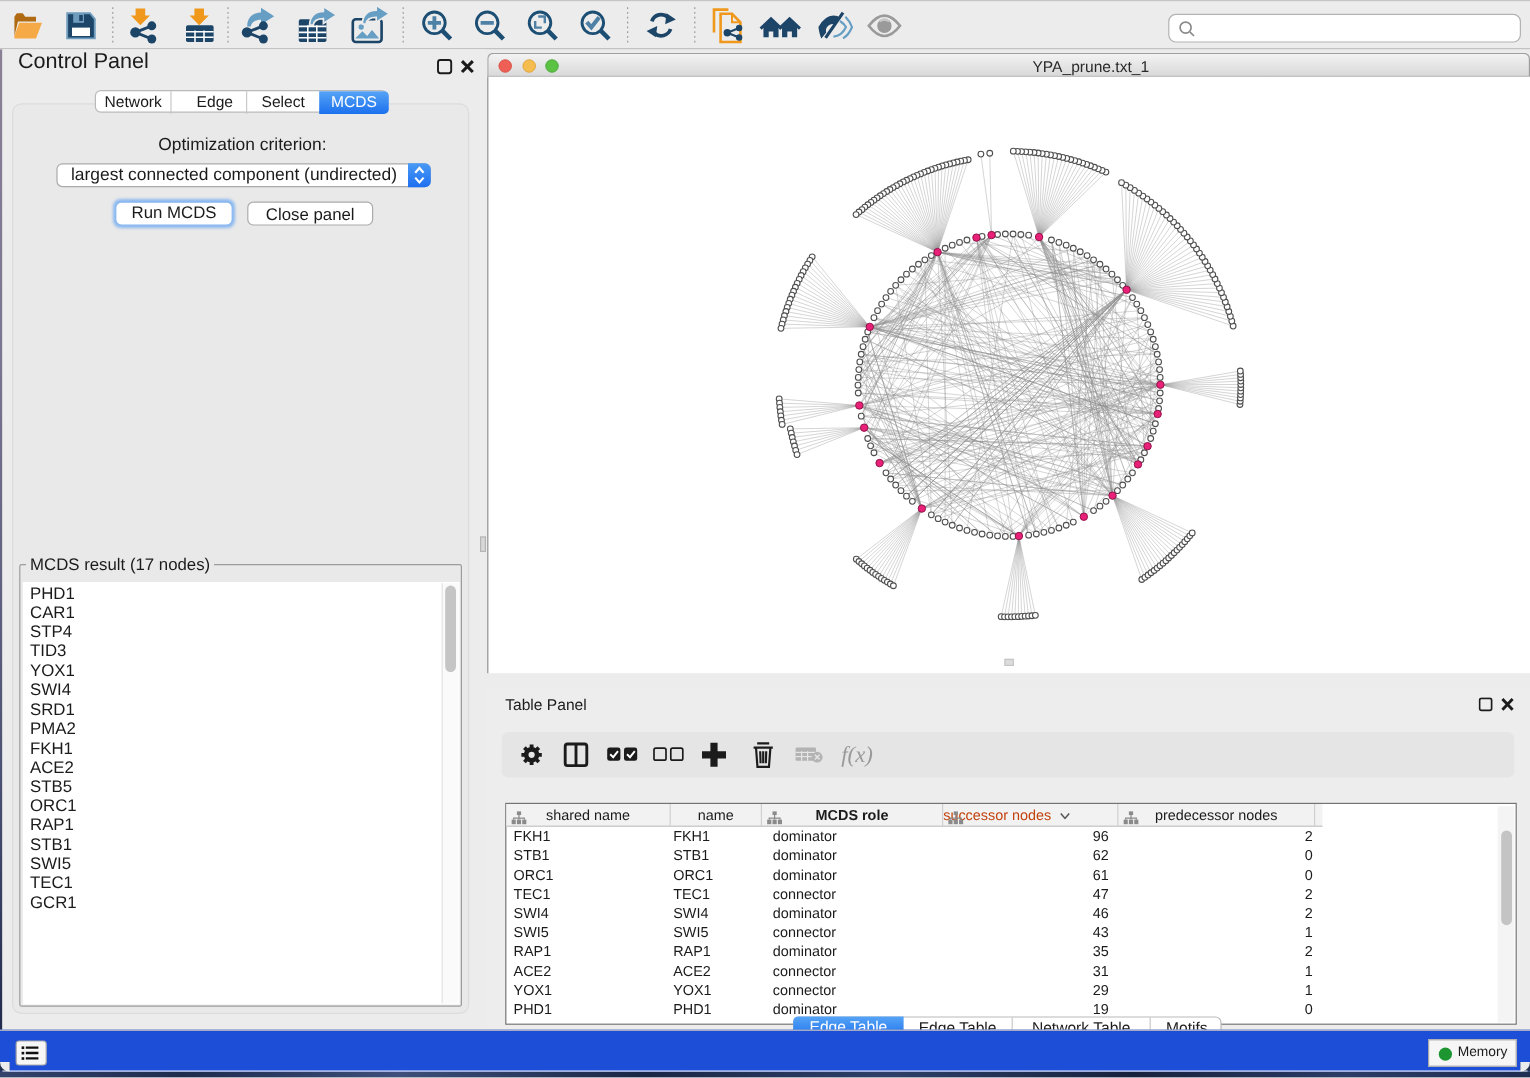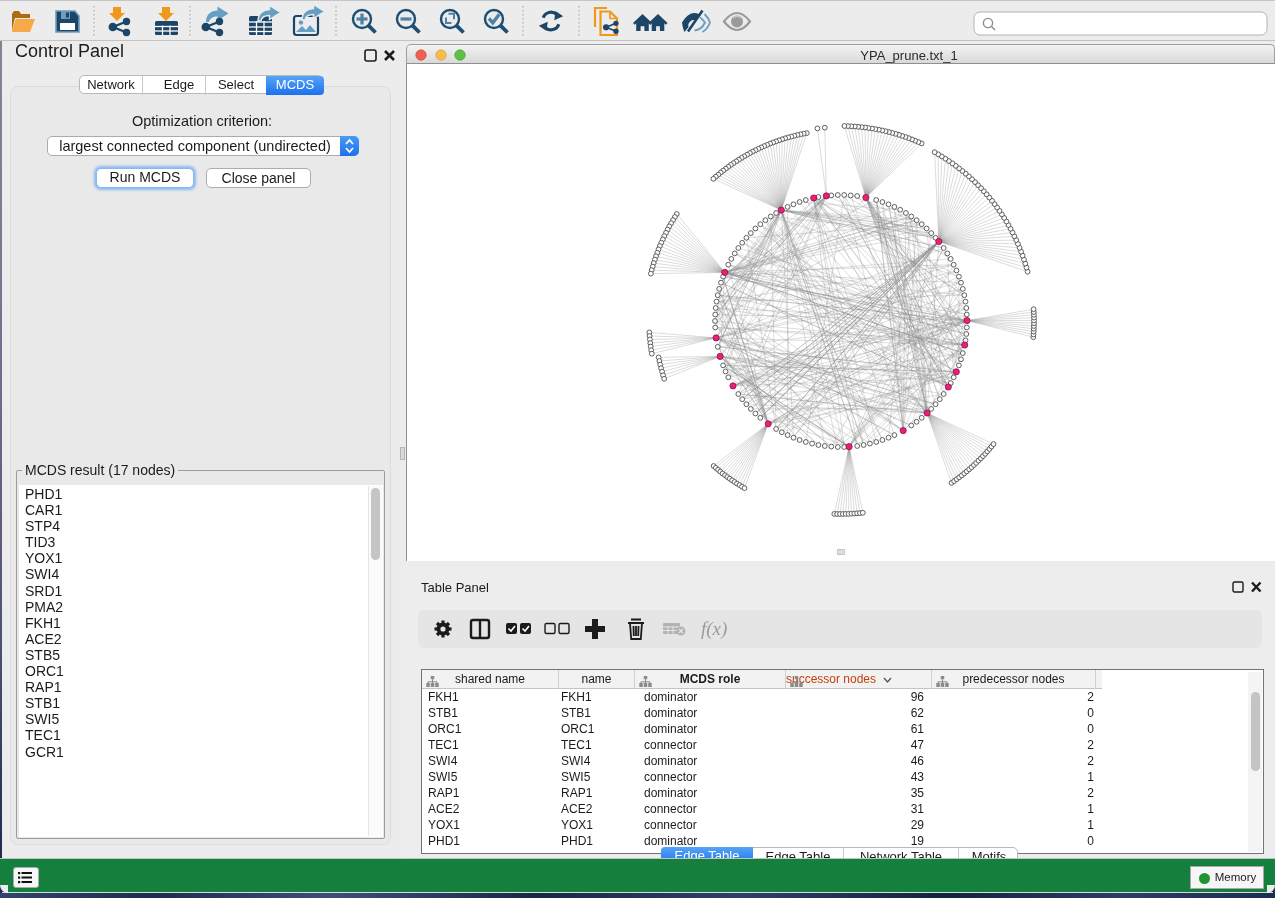--- a/index.html
+++ b/index.html
@@ -697,21 +697,21 @@
     </div>
 
   <div class="abs" style="left:255px;top:274px;width:357px;height:18px;background:#fff;border:1px solid #b9b9b9;border-radius:5px;font-size:13px;line-height:17px;text-align:center;">
     <div class="abs" style="left:-1px;top:-1px;width:92px;height:18px;background:linear-gradient(#56a4f6,#1c70ee);color:#fff;border-radius:4px 0 0 4px;">Edge Table</div>
     <div class="abs" style="left:91px;top:0;width:91px;height:18px;border-right:1px solid #c9c9c9;">Edge Table</div>
     <div class="abs" style="left:182px;top:0;width:115px;height:18px;border-right:1px solid #c9c9c9;">Network Table</div>
     <div class="abs" style="left:297px;top:0;width:60px;height:18px;">Motifs</div>
   </div>
 </div>
 
-<div class="abs" style="left:0;top:858px;width:1275px;height:35px;background:#15803d;border-top:1px solid #c2c2c2;">
+<div class="abs" style="left:0;top:858px;width:1275px;height:35px;background:#1d4ed8;border-top:1px solid #c2c2c2;">
   <div class="abs" style="left:13px;top:8px;width:26px;height:21px;background:#f6f6f6;border:1px solid #ababab;border-radius:3px;">
     <svg width="24" height="19" viewBox="0 0 24 19">
         <g stroke="#111" stroke-width="2">
           <line x1="7.5" y1="5" x2="18" y2="5"></line>
           <line x1="7.5" y1="9.5" x2="18" y2="9.5"></line>
           <line x1="7.5" y1="14" x2="18" y2="14"></line>
         </g>
         <g fill="#111">
           <rect x="4" y="4" width="2.2" height="2.2"></rect>
           <rect x="4" y="8.5" width="2.2" height="2.2"></rect>

